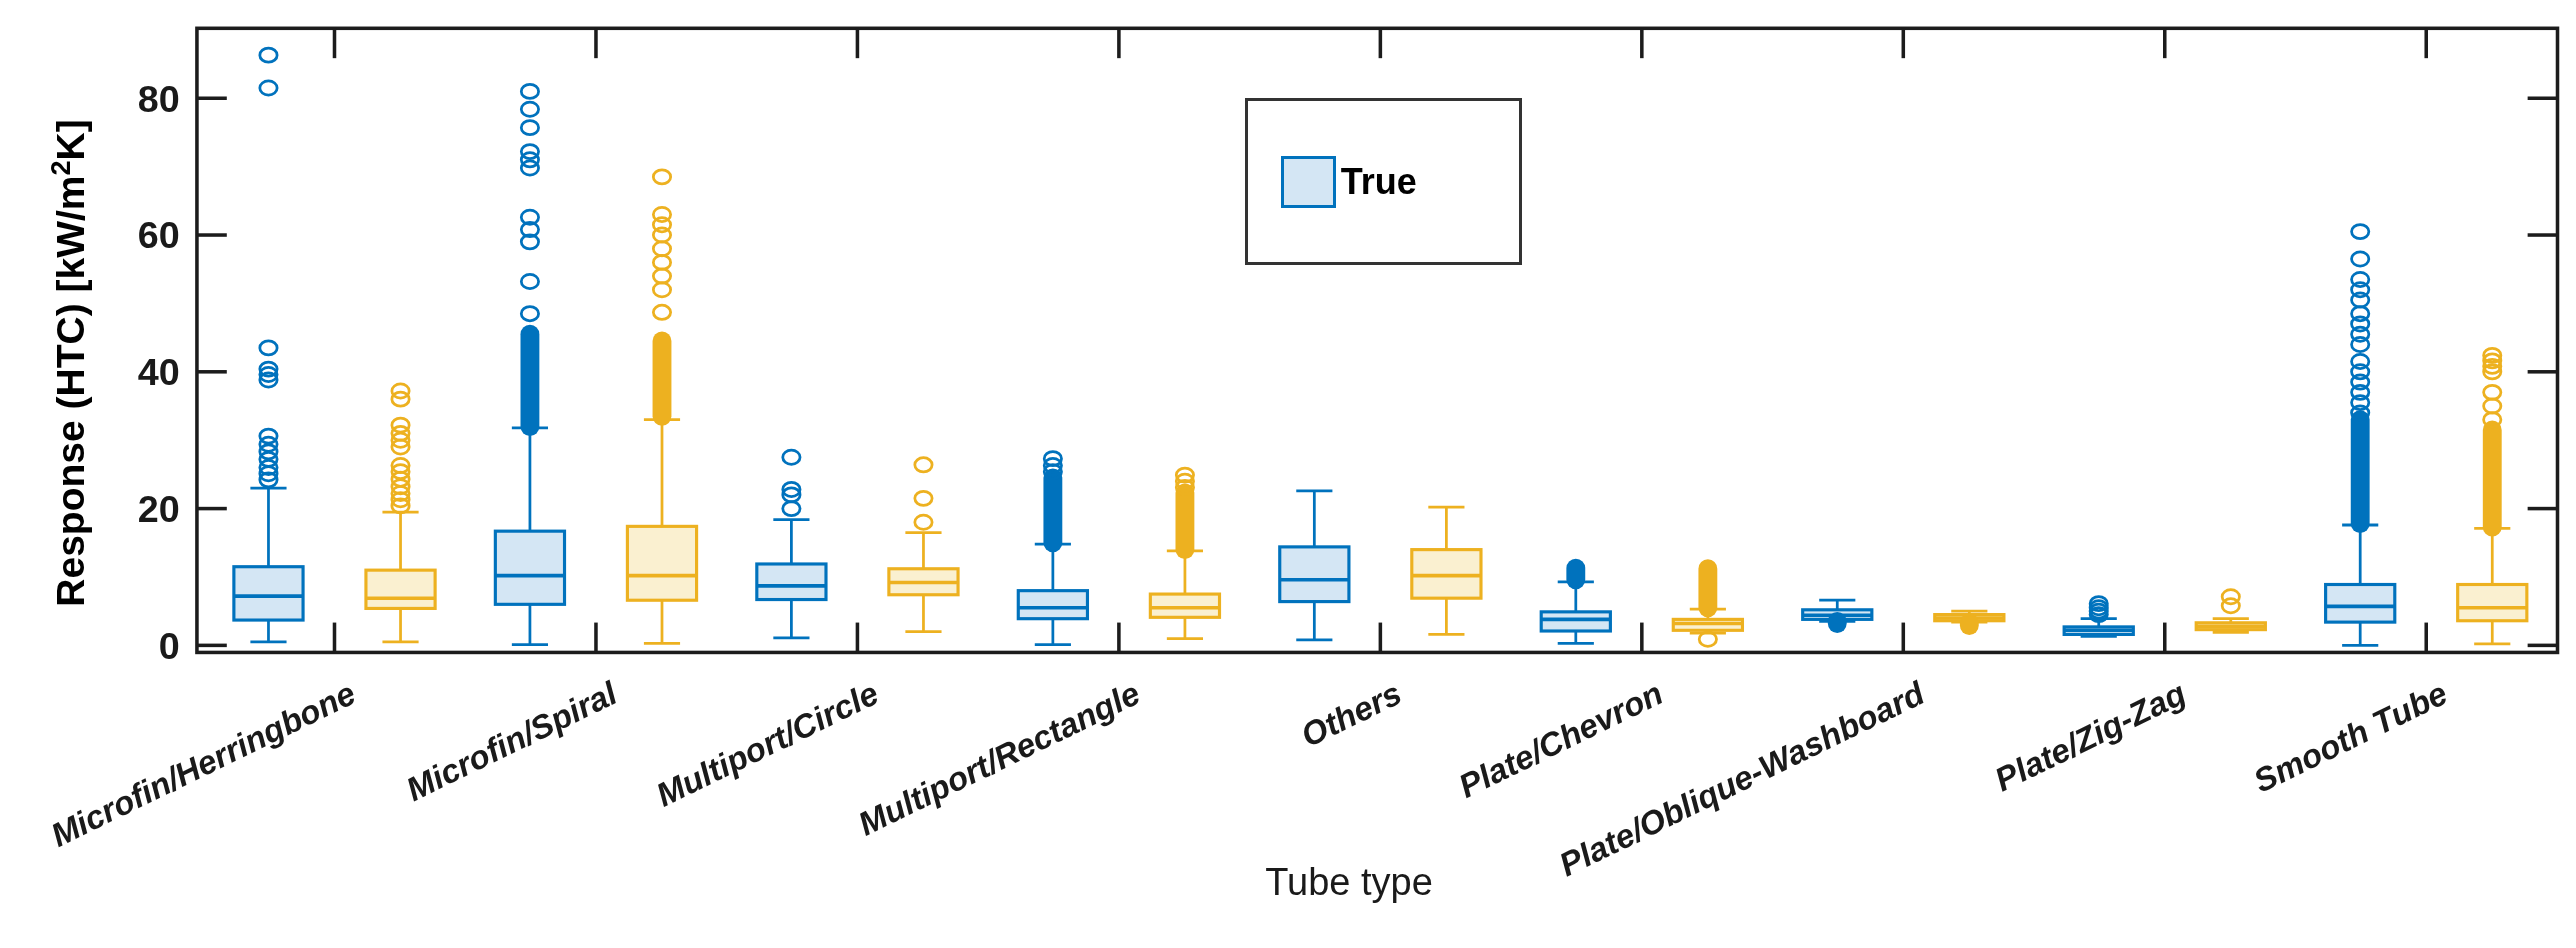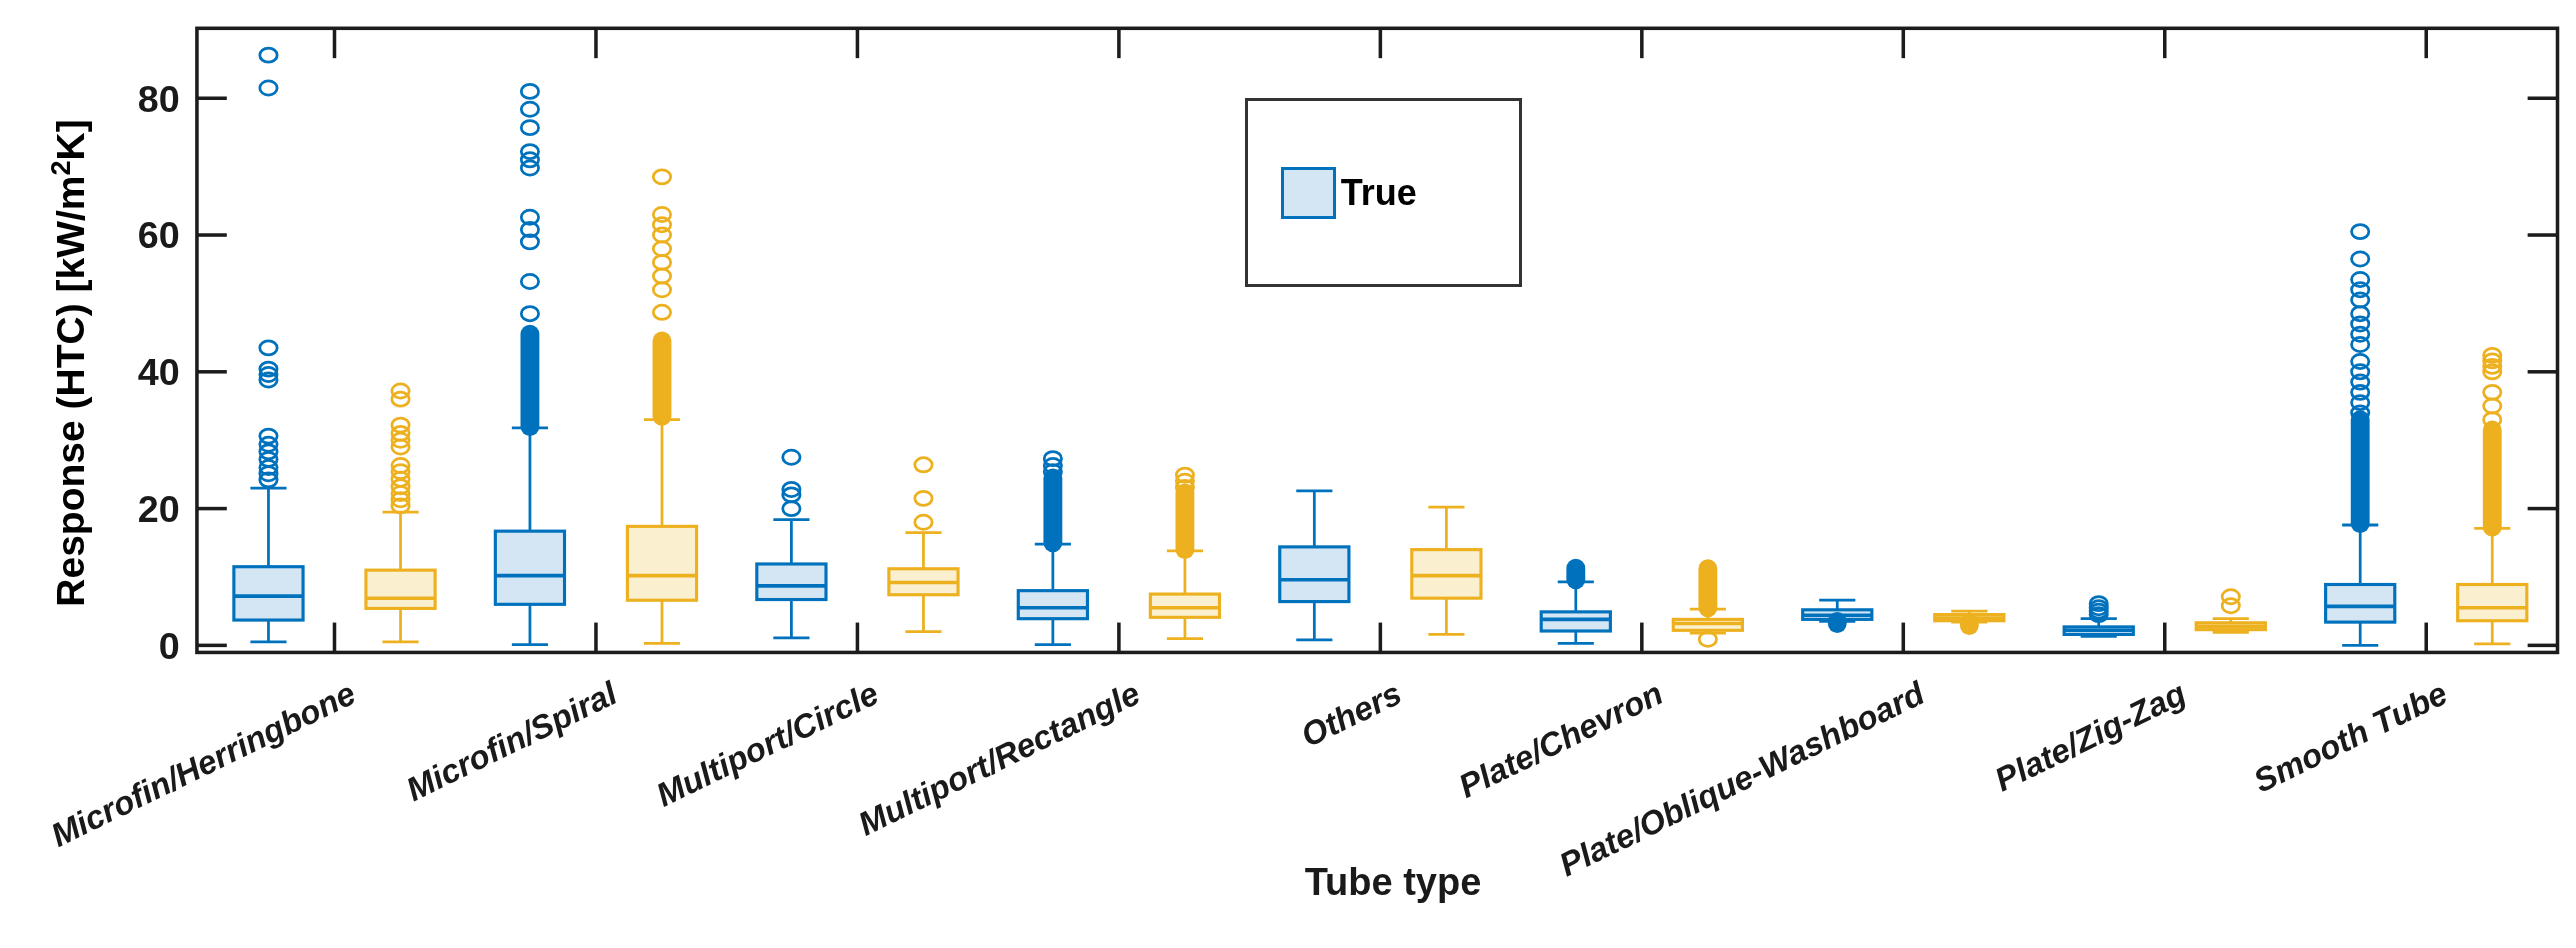--- a/index.html
+++ b/index.html
@@ -6,26 +6,26 @@
   body { width:2576px; height:948px; font-family:"Liberation Sans", sans-serif; }
   .figure { position:relative; width:2576px; height:948px; background:#ffffff; overflow:hidden; }
   svg#chart { position:absolute; left:0; top:0; }
   .y-axis-label {
     position:absolute; left:69px; top:363px;
     transform:translate(-50%,-50%) rotate(-90deg);
     font-size:39px; font-weight:bold; color:#000; white-space:nowrap;
   }
   .y-axis-label sup { font-size:27px; }
   .x-axis-label {
-    position:absolute; left:1393px; top:882px;
+    position:absolute; left:1349px; top:882px;
     transform:translate(-50%,-50%);
-    font-size:38px; font-weight:bold; color:#1a1a1a; white-space:nowrap;
+    font-size:38px; font-weight:normal; color:#1a1a1a; white-space:nowrap;
   }
   .legend {
-    position:absolute; left:1245px; top:98px; width:277px; height:189px;
+    position:absolute; left:1245px; top:98px; width:277px; height:167px;
     box-sizing:border-box; background:#ffffff; border:3.1px solid #333333;
     display:flex; flex-direction:column; justify-content:center; gap:20.4px;
     padding:12.6px 0 12.6px 33px; z-index:2;
   }
   .legend-row { display:flex; align-items:center; }
   .legend-swatch { width:55px; height:52px; box-sizing:border-box; border:3.1px solid #000; flex:0 0 auto; }
   .legend-label { font-size:36px; font-weight:bold; color:#000; margin-left:4.7px; }
   text.ytick { font-size:48px; font-weight:bold; fill:#1a1a1a; }
   text.xcat { font-size:42px; font-weight:bold; font-style:italic; fill:#1a1a1a; }
 </style>

